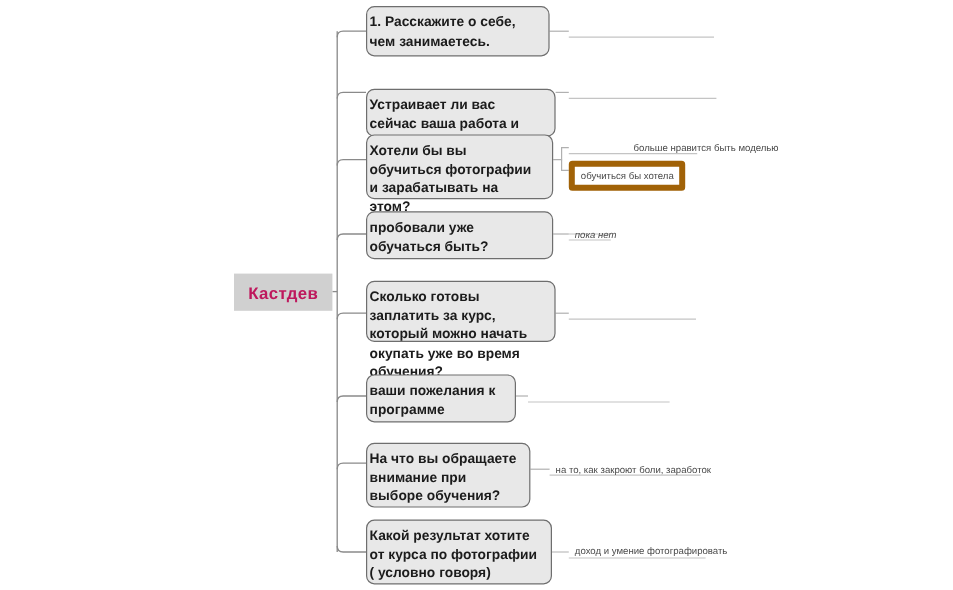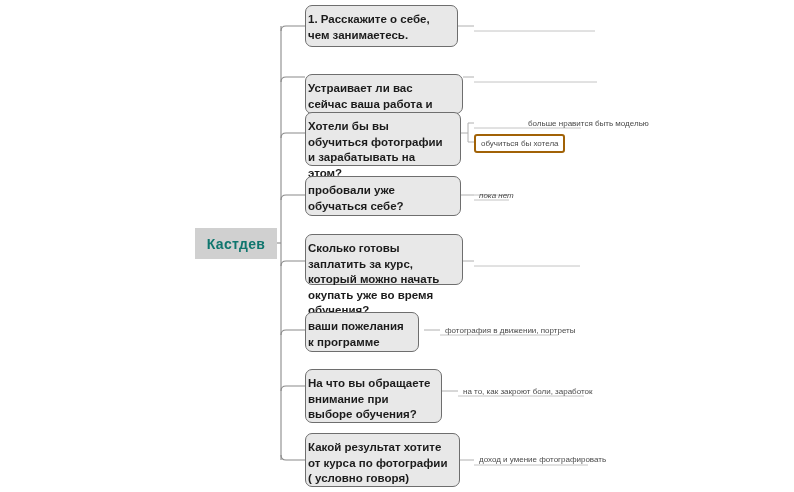--- a/index.html
+++ b/index.html
@@ -24,21 +24,21 @@
     position: absolute;
     left: 0; top: 0;
     width: 794px;
     height: 492px;
     pointer-events: none;
   }
   .root-node {
     position: absolute;
     background: #d0d0d0;
     border-radius: 0;
-    color: #0f766e;
+    color: #be185d;
     font-weight: bold;
     font-size: 14px;
     display: flex;
     align-items: center;
     justify-content: center;
     letter-spacing: 0.3px;
     box-sizing: border-box;
   }
   .q-node {
     position: absolute;
@@ -55,21 +55,21 @@
   .a-node {
     position: absolute;
     color: #4a4a4a;
     font-size: 8px;
     line-height: 11px;
     white-space: nowrap;
     box-sizing: border-box;
     padding: 2px 4px 2px 5px;
   }
   .a-node.boxed {
-    border: 2px solid #a16207;
+    border: 5px solid #a16207;
     border-radius: 3px;
     background: #ffffff;
   }
 </style>
 </head>
 <body>
 
 <div id="canvas">
 
   <svg class="links" viewBox="0 0 794 492">
@@ -130,35 +130,32 @@
     <span>Хотели бы вы обучиться фотографии и зарабатывать на этом?</span>
   </div>
   <div class="a-node" style="left:492px; top:116px;margin-left:31px;">
     <span>больше нравится быть моделью</span>
   </div>
   <div class="a-node boxed" style="left:474px; top:134px;">
     <span>обучиться бы хотела</span>
   </div>
 
   <div class="q-node" style="left:305px; top:176px; width:156px; height:40px;">
-    <span>пробовали уже обучаться себе?</span>
+    <span>пробовали уже обучаться быть?</span>
   </div>
   <div class="a-node" style="left:474px; top:188px;font-style:italic;">
     <span>пока нет</span>
   </div>
 
   <div class="q-node" style="left:305px; top:234px; width:158px; height:51px;">
     <span>Сколько готовы заплатить за курс, который можно начать окупать уже во время обучения?</span>
   </div>
 
-  <div class="q-node" style="left:305px; top:312px; width:114px; height:40px;">
+  <div class="q-node" style="left:305px; top:312px; width:125px; height:40px;">
     <span>ваши пожелания к программе</span>
-  </div>
-  <div class="a-node" style="left:440px; top:323px;">
-    <span>фотография  в движении, портреты</span>
   </div>
 
   <div class="q-node" style="left:305px; top:369px; width:137px; height:54px;">
     <span>На что вы обращаете внимание при выборе обучения?</span>
   </div>
   <div class="a-node" style="left:458px; top:384px;">
     <span>на то, как закроют боли, заработок</span>
   </div>
 
   <div class="q-node" style="left:305px; top:433px; width:155px; height:54px;">

